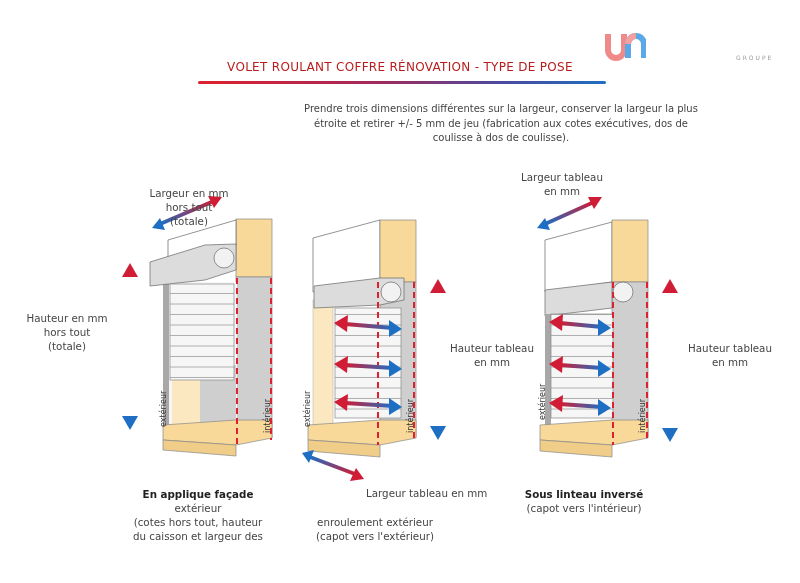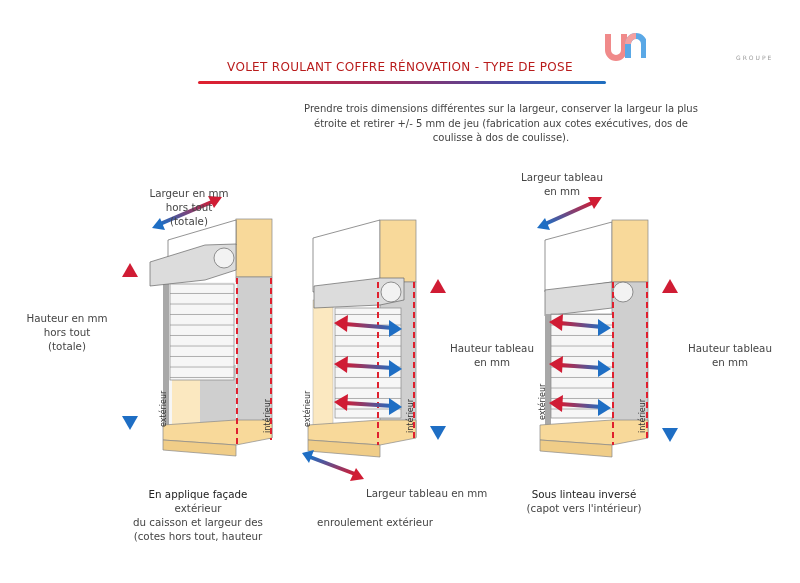--- a/index.html
+++ b/index.html
@@ -9,21 +9,21 @@
   .logo-mark { position:absolute; left:0; top:0; width:42px; height:32px; }
   .logo-text { position:absolute; left:48px; top:4px; font-size:17px; letter-spacing:0.5px; color:#6e6e6e; white-space:nowrap; }
   .logo-text b { font-weight:bold; color:#6e6e6e; }
   .logo-text span.light { font-weight:normal; color:#8a8a8a; }
   .logo-sub { position:absolute; left:132px; top:24px; font-size:6px; letter-spacing:2px; color:#9a9a9a; }
   .title { left:200px; top:60px; width:400px; text-align:center; font-size:12px; letter-spacing:0.3px; color:#b91c1c; white-space:nowrap; }
   .title-bar { left:198px; top:81px; width:408px; height:3px; background:linear-gradient(90deg,#e0202e 0%,#a02a5c 45%,#4a4aa0 75%,#1e6fc0 100%); border-radius:2px; }
   .note { left:296px; top:102px; width:410px; text-align:center; font-size:10px; line-height:14.5px; color:#444; }
   .lbl { font-size:10.3px; line-height:14px; color:#444; text-align:center; white-space:nowrap; }
   .cap { font-size:10.3px; line-height:14px; color:#444; text-align:center; white-space:nowrap; }
-  .cap b { font-weight:normal; color:#222; }
+  .cap b { font-weight:bold; color:#222; }
   svg.diag { position:absolute; left:0; top:0; }
 </style>
 </head>
 <body>
 
 <div class="abs logo">
   <svg class="logo-mark" viewBox="0 0 42 32" width="42" height="32">
     <path d="M4 4 V20 a8 8 0 0 0 16 0 V4" fill="none" stroke="#f08a8a" stroke-width="6"></path>
     <path d="M24 28 V14 a8 8 0 0 1 16 0 V28" fill="none" stroke="#5aa8e6" stroke-width="6" transform="translate(0,0)"></path>
     <path d="M24 14 a8 8 0 0 1 8 -8" fill="none" stroke="#f4a0a0" stroke-width="6"></path>
@@ -181,33 +181,34 @@
   <div>(totale)</div>
 </div>
 <div class="abs lbl" style="left:22px; top:311px; width:90px;">
   <div>Hauteur en mm</div>
   <div>hors tout</div>
   <div>(totale)</div>
 </div>
 <div class="abs cap" style="left:118px; top:487px; width:160px;">
   <div><b>En applique façade</b></div>
   <div>extérieur</div>
+  <div>(cotes hors tout, hauteur</div>
   <div>du caisson et largeur des</div>
-  <div>(cotes hors tout, hauteur</div>
 </div>
 
 <div class="abs lbl" style="left:444px; top:341px; width:96px;">
   <div>Hauteur tableau</div>
   <div>en mm</div>
 </div>
 <div class="abs lbl" style="left:366px; top:486px; width:130px; text-align:left;">
   <div>Largeur tableau en mm</div>
 </div>
 <div class="abs cap" style="left:300px; top:515px; width:150px;">
   <div>enroulement extérieur</div>
+  <div>(capot vers l'extérieur)</div>
 </div>
 
 <div class="abs lbl" style="left:512px; top:170px; width:100px;">
   <div>Largeur tableau</div>
   <div>en mm</div>
 </div>
 <div class="abs lbl" style="left:680px; top:341px; width:100px;">
   <div>Hauteur tableau</div>
   <div>en mm</div>
 </div>

